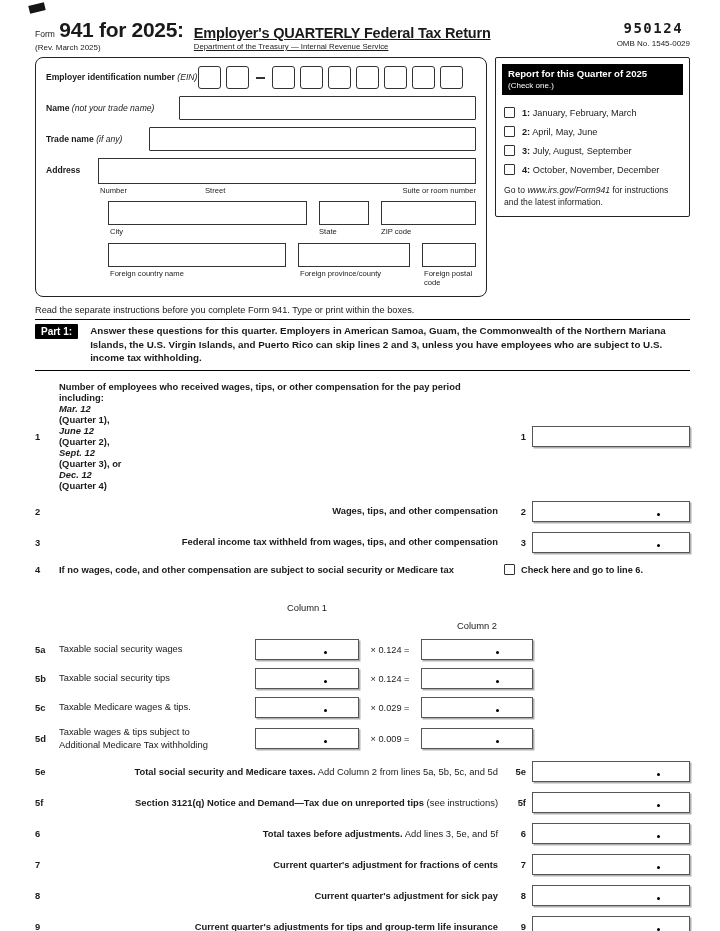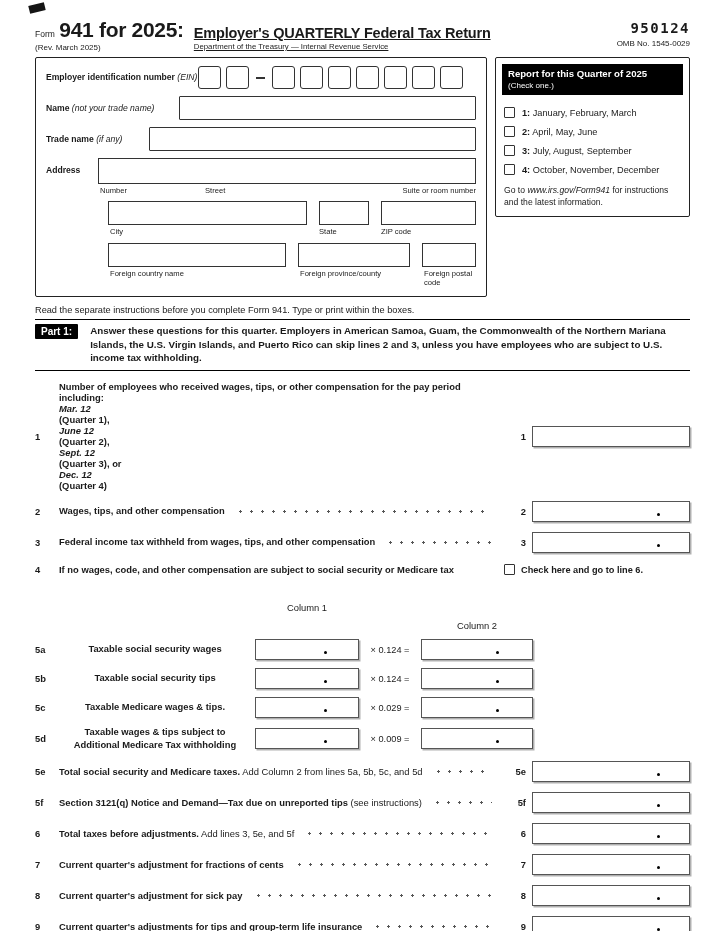--- a/index.html
+++ b/index.html
@@ -14,27 +14,27 @@
 
   
   .hdr { display:flex; justify-content:space-between; align-items:flex-start; margin-top:10px; }
   .hdr-left { display:flex; align-items:flex-end; gap:6px; }
   .form-word { font-size:8.5px; }
   .form-number { font-size:21px; font-weight:bold; letter-spacing:-0.3px; }
   .rev { font-size:8px; margin-top:1px; }
   .title-wrap { margin-left:4px; padding-bottom:1px;text-decoration:underline; }
   .title { font-size:14.5px; font-weight:bold; letter-spacing:-0.2px; }
   .subtitle { font-size:7.8px; color:#222; margin-top:1px; }
-  .hdr-right { text-align:right; padding-top:2px; }
+  .hdr-right { text-align:center; padding-top:2px; }
   .doc-code { font-family:"DejaVu Sans Mono", monospace; font-size:14px; font-weight:600; letter-spacing:1.5px; }
   .omb { font-size:8px; margin-top:3px; }
 
   
   .topsec { display:flex; gap:8px; margin-top:5px; }
-  .emp-box { width:452px; border:1.6px solid #222; border-radius:2px; padding:8px 10px 9px 10px; }
+  .emp-box { width:452px; border:1.6px solid #222; border-radius:8px; padding:8px 10px 9px 10px; }
   .emp-row { display:flex; align-items:center; margin-bottom:7px; }
   .emp-label { font-size:8.6px; font-weight:bold; }
   .emp-hint { font-size:8.6px; font-style:italic; font-weight:normal; }
   .ein-label { width:152px; line-height:1.2; }
   .ein-cells { display:flex; align-items:center; gap:5px; }
   .ein-cell { width:23px; height:23px; border:1.4px solid #333; border-radius:3px; background:#fff; }
   .ein-dash { width:9px; height:2px; background:#333; margin:0 2px; }
   .field-box { flex:1; height:24px; border:1.2px solid #333; border-radius:1px; background:#fff; }
   .name-label { width:133px; }
   .trade-label { width:103px; }
@@ -74,42 +74,42 @@
   .read-note { font-size:9.2px; margin-top:8px; padding-bottom:4px; }
   .part1 { display:flex; gap:12px; border-top:1.6px solid #000; border-bottom:1.6px solid #000; padding:4px 0 5px 0; }
   .part1-badge { background:#000; color:#fff; font-weight:bold; font-size:10px; padding:2px 6px; height:fit-content; white-space:nowrap; border-radius:1px; }
   .part1-text { font-size:9.8px; font-weight:bold; line-height:1.4; width:600px; }
 
   
   .rows { font-size:9.4px; margin-top:2px; }
   .qrow { display:grid; grid-template-columns:18px 1fr 22px 158px; column-gap:6px; align-items:center; margin-top:10px; }
   .qrow .num { font-weight:bold; }
   .qrow .num2 { font-weight:bold; text-align:right; }
-  .lbl { display:flex; align-items:center; line-height:1.35; }
+  .lbl { display:flex; align-items:flex-end; line-height:1.35;flex-direction:column; }
   .lbl .txt { }
   .lead { flex:1; min-width:8px; height:5px; margin:0 6px 0 10px; align-self:center;
           background-image:radial-gradient(circle, #555 1px, rgba(0,0,0,0) 1.15px);
           background-size:11px 5px; background-repeat:repeat-x; background-position:0 55%; }
   .amount-box { height:21px; background:#fff; border:1.3px solid #555; box-shadow:1.5px 1.5px 0 rgba(80,80,80,.45); position:relative; }
   .amount-box.dec::after { content:""; position:absolute; right:29px; bottom:5px; width:3px; height:3px; background:#000; border-radius:50%; }
   .two-line span { display:block; }
 
   .row4 { display:grid; grid-template-columns:18px 1fr 186px; column-gap:6px; align-items:center; margin-top:11px; }
   .check-cell { display:flex; align-items:center; gap:6px; font-weight:bold; font-size:9.2px; }
 
   .mgrid { display:grid; grid-template-columns:24px 196px 104px 62px 112px; align-items:center; width:500px; }
   .colhead { margin-top:9px; font-weight:normal; }
   .colhead .c1 { grid-column:3; text-align:center; }
   .colhead .c2 { grid-column:5; text-align:center;margin-top:36px; }
   .mrow { margin-top:8px; }
   .mrow .num { font-weight:bold; }
   .mini-box { height:21px; background:#fff; border:1.3px solid #555; box-shadow:1.5px 1.5px 0 rgba(80,80,80,.45); position:relative; }
   .mini-box.dec::after { content:""; position:absolute; right:30%; bottom:5px; width:3px; height:3px; background:#000; border-radius:50%; }
   .mult { text-align:center; font-size:9.2px; padding:0 0; }
-  .mlbl { font-weight:bold; line-height:1.35; padding-right:4px;text-align:center; }
+  .mlbl { font-weight:normal; line-height:1.35; padding-right:4px; }
 </style>
 </head>
 <body>
 
 <div class="page">
   <div class="corner-mark"></div>
 
   <div class="hdr">
     <div class="hdr-left">
       <div>

